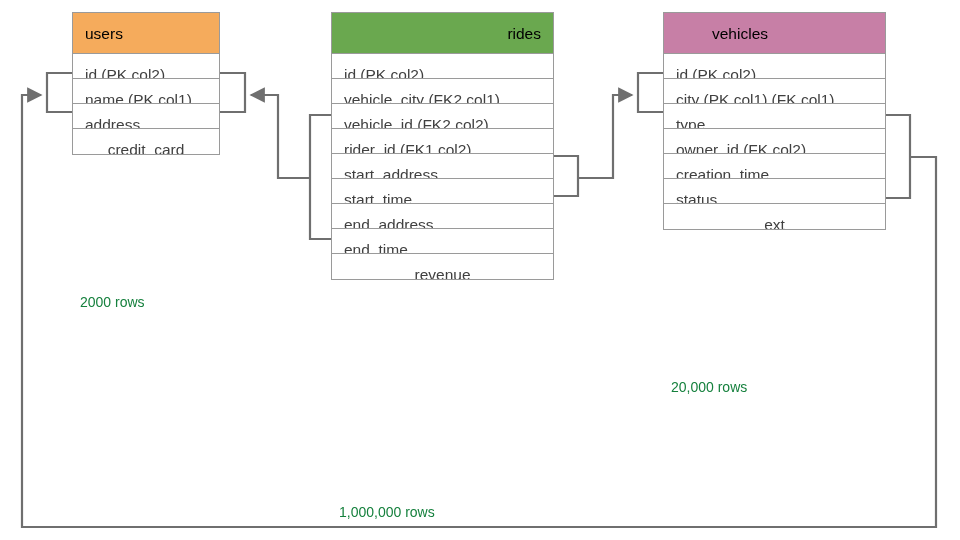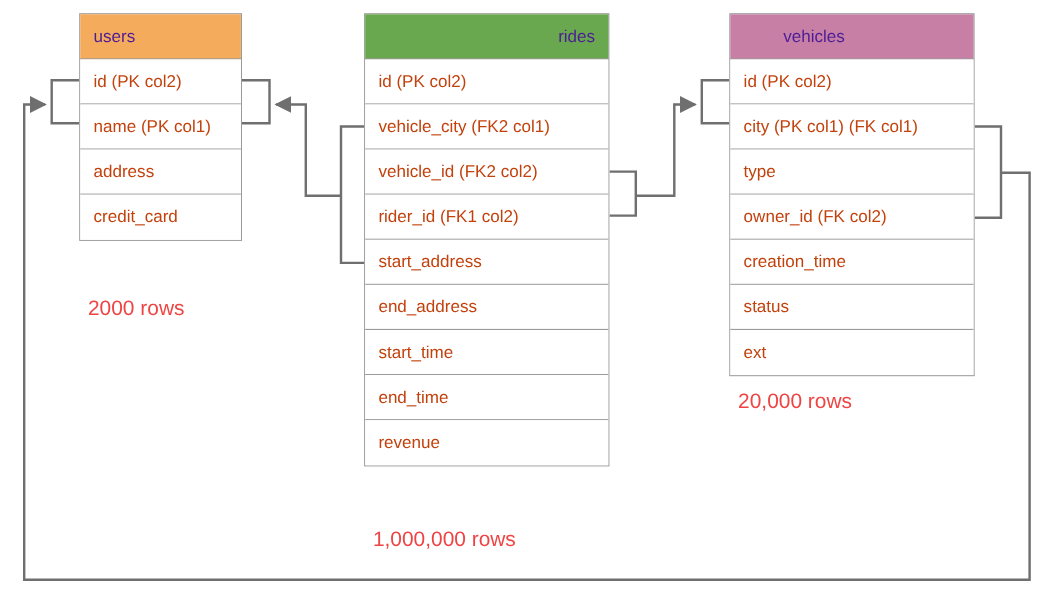--- a/index.html
+++ b/index.html
@@ -15,43 +15,44 @@
   .table{
     position:absolute;
     border:1px solid #9a9a9a;
     box-sizing:border-box;
     background:#ffffff;
   }
   .thead{
     height:41px;line-height:41px;
     padding:0 12px;
     font-size:15.5px;
-    color:#4c1d95;
+    color:#000000;
     box-sizing:border-box;
     border-bottom:1px solid #9a9a9a;
     overflow:hidden;
     white-space:nowrap;
   }
   .trow{
-    height:41px;line-height:41px;
+    height:25px;line-height:41px;
     padding:0 12px;
     font-size:15.5px;
-    color:#c2410c;
+    color:#404040;
     box-sizing:border-box;
     border-bottom:1px solid #9a9a9a;
     background:#ffffff;
     overflow:hidden;
     white-space:nowrap;
   }
-  .trow.last{border-bottom:none;}
+  .trow.last{border-bottom:none;text-align:center;}
   .rowcount{
     position:absolute;
-    font-size:19px;
-    color:#ef4444;
+    font-size:14px;
+    color:#15803d;
     white-space:nowrap;
+    margin-top:24px;
   }
 </style>
 </head>
 <body>
 
 <div id="canvas">
 
   <svg class="edges" viewBox="0 0 960 540" width="960" height="540" xmlns="http://www.w3.org/2000/svg">
     <defs>
       <marker id="arrowRight" viewBox="0 0 10 10" refX="9" refY="5" markerWidth="7" markerHeight="7" orient="auto-start-reverse">
@@ -93,22 +94,22 @@
         <div class="trow last">credit_card</div>
       </div>
       <div class="rowcount" style="left: 80px; top: 270px;">2000 rows</div>
       <div class="table" style="left: 331px; top: 12px; width: 223px;">
         <div class="thead" style="background: rgb(106, 168, 79); text-align: right;">rides</div>
         <div class="trow">id (PK col2)</div>
         <div class="trow">vehicle_city (FK2 col1)</div>
         <div class="trow">vehicle_id (FK2 col2)</div>
         <div class="trow">rider_id (FK1 col2)</div>
         <div class="trow">start_address</div>
+        <div class="trow">start_time</div>
         <div class="trow">end_address</div>
-        <div class="trow">start_time</div>
         <div class="trow">end_time</div>
         <div class="trow last">revenue</div>
       </div>
       <div class="rowcount" style="left: 339px; top: 480px;">1,000,000 rows</div>
       <div class="table" style="left: 663px; top: 12px; width: 223px;">
         <div class="thead" style="background: rgb(199, 127, 166); padding-left: 48px;">vehicles</div>
         <div class="trow">id (PK col2)</div>
         <div class="trow">city (PK col1) (FK col1)</div>
         <div class="trow">type</div>
         <div class="trow">owner_id (FK col2)</div>

